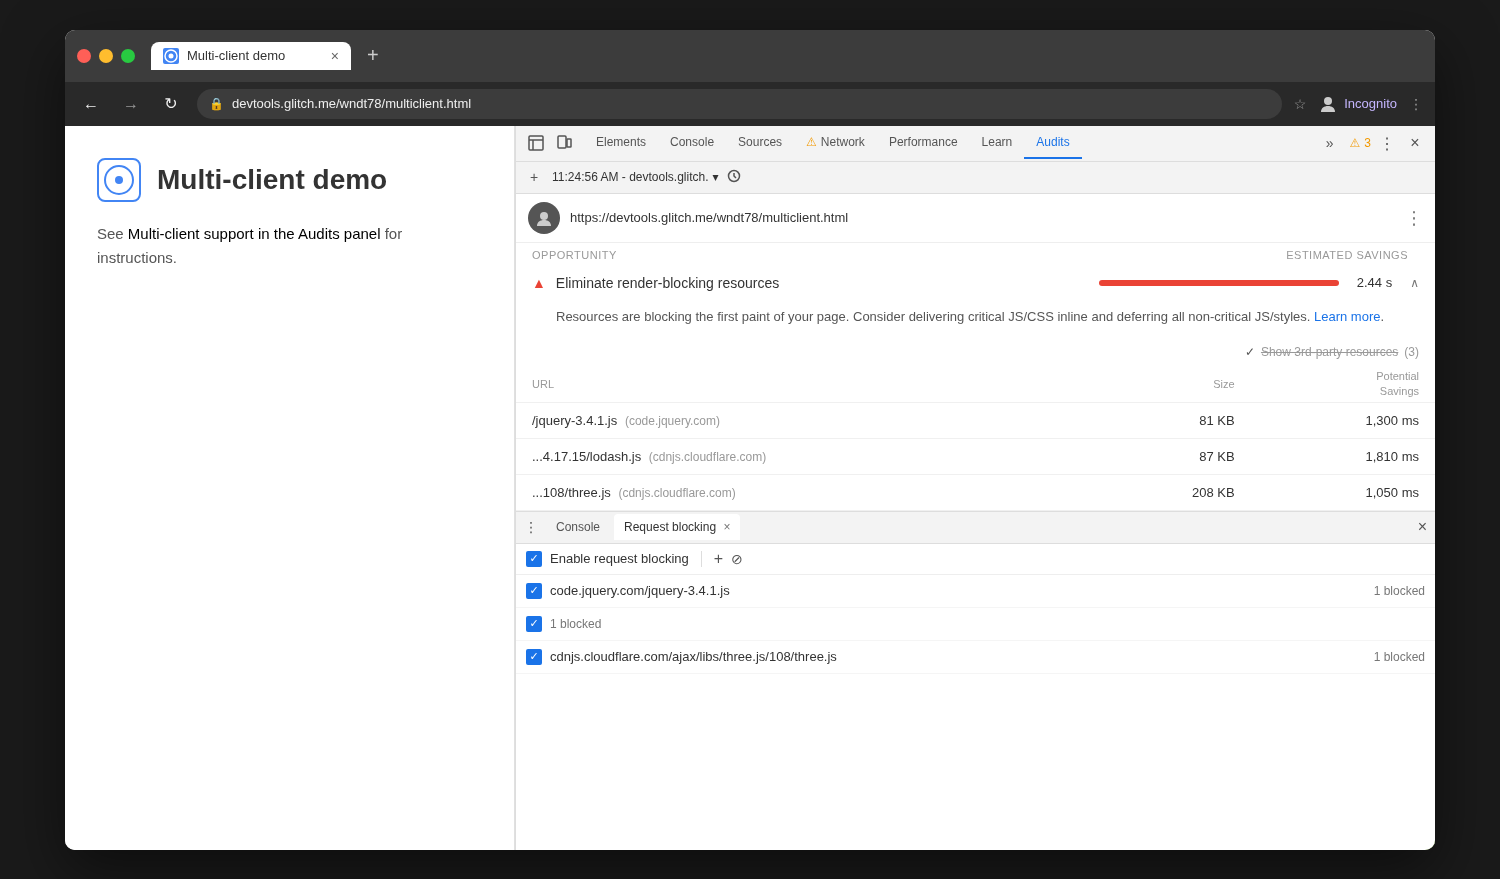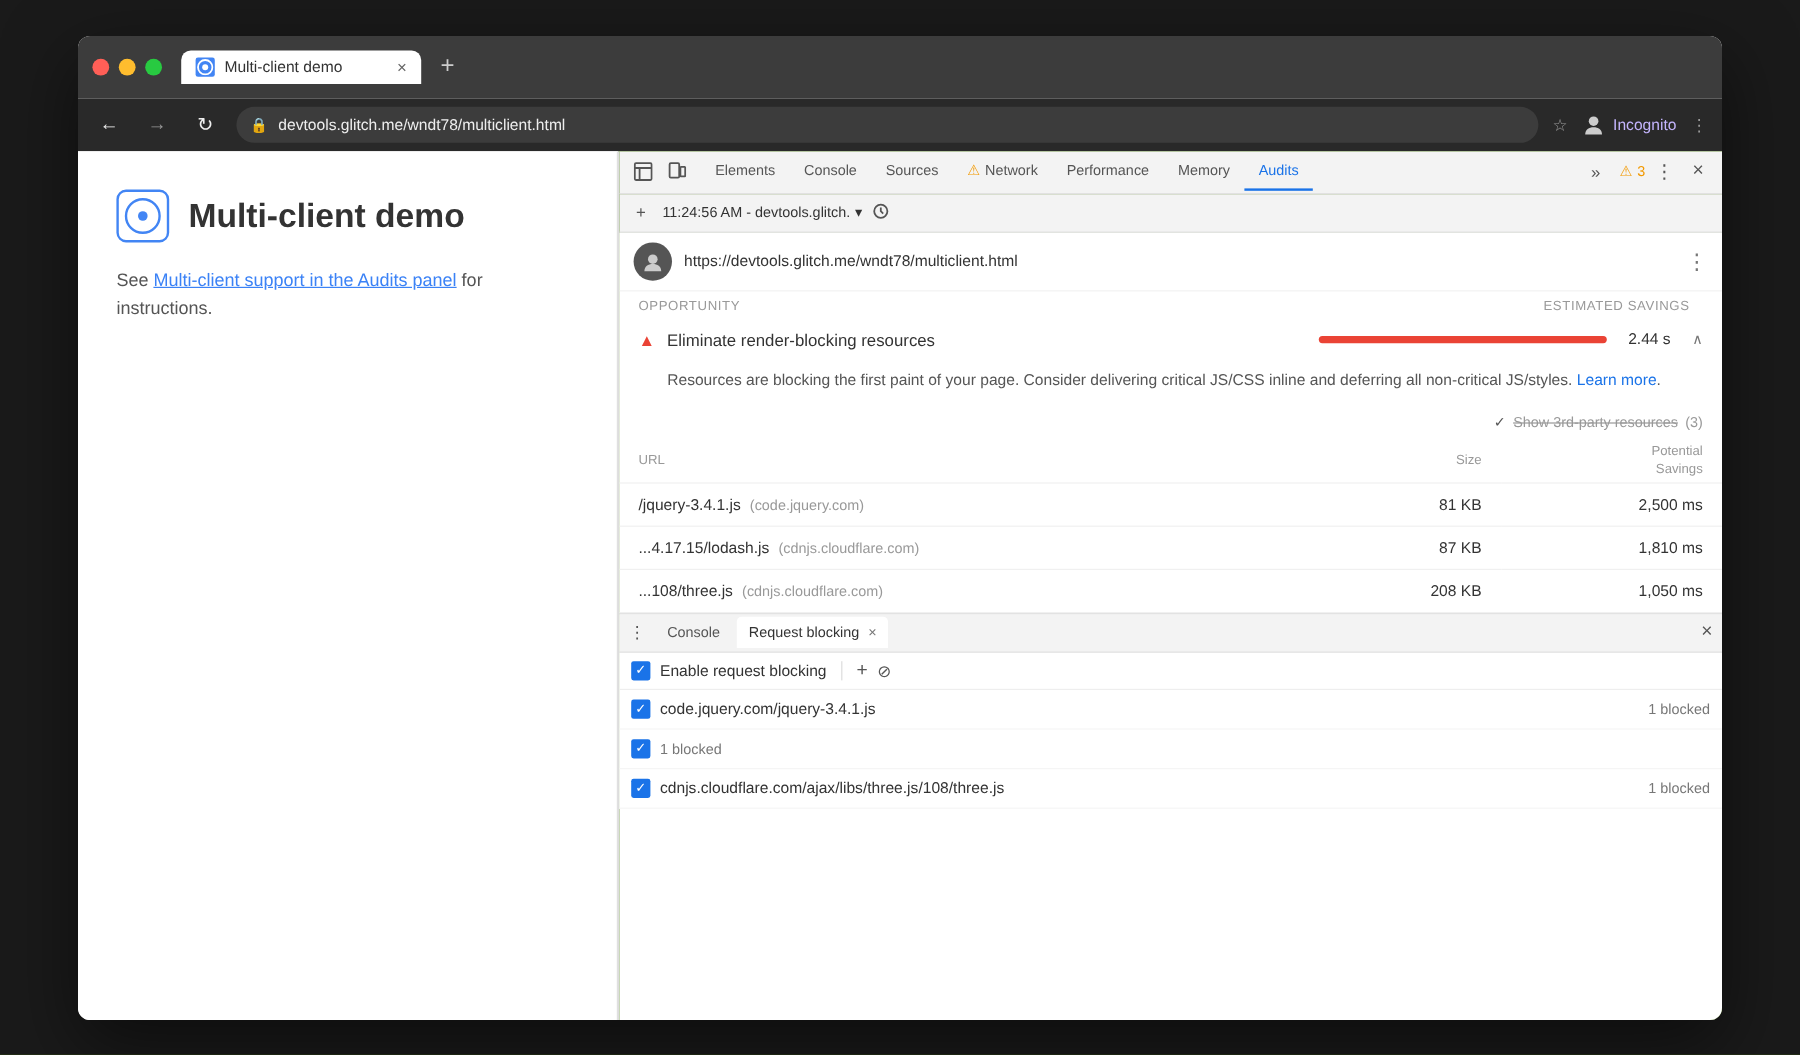--- a/index.html
+++ b/index.html
@@ -185,22 +185,21 @@
       overflow: hidden;
     }
     .page-desc {
       margin-top: 20px;
       font-size: 15px;
       color: #555;
       line-height: 1.6;
       clear: both;
     }
     .page-link {
-      color: #3b82f6;
-      text-decoration: underline;
+      color: #000000;
       cursor: pointer;
     }
     
     .devtools-panel {
       flex: 1;
       background: #4d7c0f;
       display: flex;
       flex-direction: column;
       overflow: hidden;
       border-left: 1px solid #ddd;
@@ -681,21 +680,21 @@
             <span>Sources</span>
           </div>
           <div class="dt-tab warning">
             <span class="warning-icon">⚠</span>
             <span>Network</span>
           </div>
           <div class="dt-tab">
             <span>Performance</span>
           </div>
           <div class="dt-tab">
-            <span>Memory</span>
+            <span>Learn</span>
           </div>
           <div class="dt-tab active">
             <span>Audits</span>
           </div>
         </div>
         <div class="dt-toolbar-right">
           <span class="dt-tab-more">»</span>
           <div class="dt-badge">
             <span>⚠</span>
             <span>3</span>
@@ -764,21 +763,21 @@
                 <th class="right" style="line-height:1.3;">Potential<br>Savings</th>
               </tr>
             </thead>
             <tbody>
               <tr>
                 <td>
                   <span>/jquery-3.4.1.js</span>
                   <span class="resource-source">(code.jquery.com)</span>
                 </td>
                 <td class="right">81 KB</td>
-                <td class="right">2,500 ms</td>
+                <td class="right">1,300 ms</td>
               </tr>
               <tr>
                 <td>
                   <span>...4.17.15/lodash.js</span>
                   <span class="resource-source">(cdnjs.cloudflare.com)</span>
                 </td>
                 <td class="right">87 KB</td>
                 <td class="right">1,810 ms</td>
               </tr>
               <tr>

